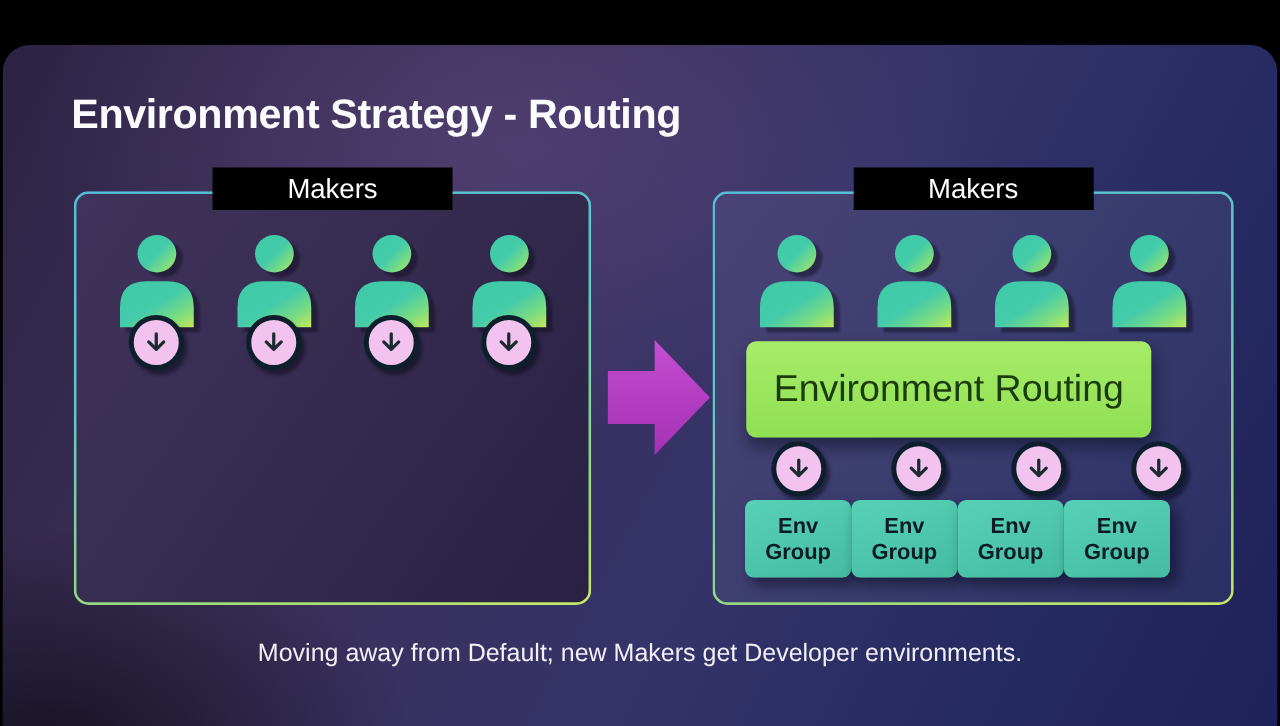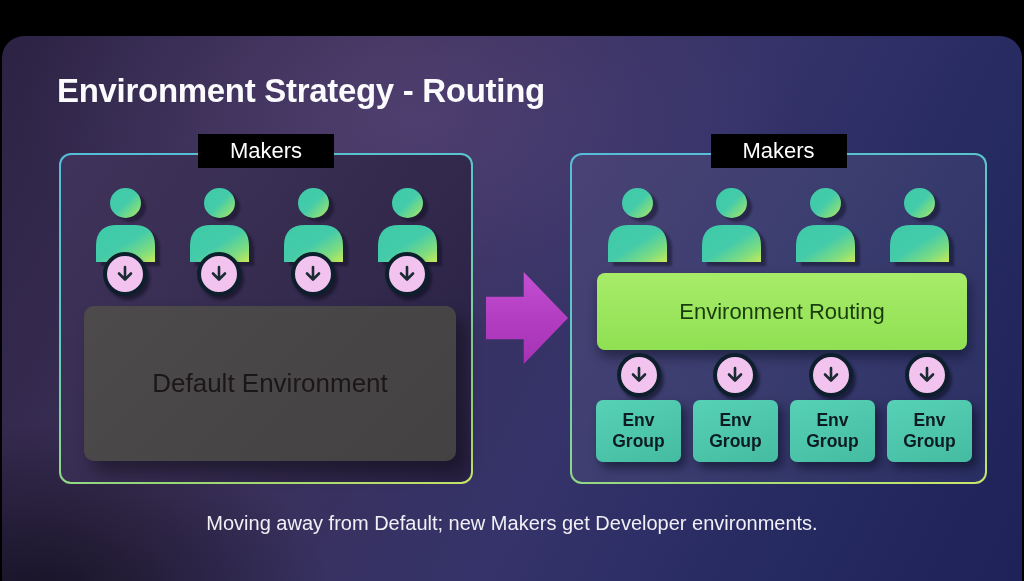--- a/index.html
+++ b/index.html
@@ -33,21 +33,21 @@
       linear-gradient(165deg,#55bdd9 0%,#5ec9c4 40%,#9ddc78 82%,#c9e76a 100%) border-box;
   }
   .panel-right{
     left:568px;width:417px;
     background:
       linear-gradient(125deg,#4a4274 0%,#3c3e70 45%,#2a2f63 100%) padding-box,
       linear-gradient(165deg,#55bdd9 0%,#5ec9c4 40%,#9ddc78 82%,#c9e76a 100%) border-box;
   }
   .makers-tag{
     position:absolute;top:-21px;left:50%;transform:translateX(-50%);
-    width:136px;height:34px;line-height:34px;background:#000;color:#fff;
+    width:192px;height:34px;line-height:34px;background:#000;color:#fff;
     font-size:22px;text-align:center;
   }
   
   .makers-row{
     position:absolute;top:31px;left:0;right:0;
     display:flex;justify-content:center;gap:25px;
   }
   .maker{position:relative;width:69px;height:112px;}
   .maker svg.person{
     display:block;width:69px;height:76px;
@@ -68,33 +68,33 @@
     font-size:26px;color:#1b1719;box-shadow:9px 11px 16px rgba(0,0,0,.35);
   }
   
   .flow-arrow{
     position:absolute;left:484px;top:236px;width:82px;height:92px;
     background:linear-gradient(180deg,#c44fd2 0%,#b23cc0 55%,#a532b4 100%);
     clip-path:polygon(0 27%,46% 27%,46% 0,100% 50%,46% 100%,46% 73%,0 73%);
   }
   
   .routing-box{
-    position:absolute;left:25px;top:118px;width:370px;height:77px;
+    position:absolute;left:25px;top:118px;width:324px;height:77px;
     border-radius:8px;background:linear-gradient(180deg,#a7ec69,#90e053);
     display:flex;align-items:center;justify-content:center;
-    font-size:22px;color:#1a3c0d;box-shadow:2px 7px 12px rgba(4,8,22,.45);
+    font-size:30px;color:#1a3c0d;box-shadow:2px 7px 12px rgba(4,8,22,.45);
   }
   .chips-row{
     position:absolute;left:24px;top:198px;width:369px;
     display:grid;grid-template-columns:repeat(4,85px);column-gap:11px;
     justify-items:center;
   }
   .groups-row{
     position:absolute;left:24px;top:245px;width:369px;
-    display:grid;grid-template-columns:repeat(4,85px);column-gap:12px;
+    display:grid;grid-template-columns:repeat(4,85px);column-gap:0;
   }
   .env-box{
     height:62px;border-radius:7px;
     background:linear-gradient(160deg,#57d1b6,#45bca1);
     display:flex;align-items:center;justify-content:center;text-align:center;
     font-size:17.5px;font-weight:700;line-height:1.22;color:#0c1c22;
     box-shadow:5px 6px 10px rgba(4,8,24,.5);padding:0 6px;box-sizing:border-box;
   }
   
   .caption{
@@ -169,23 +169,20 @@
             <path d="M5 76 V60 Q5 39 26 39 H43 Q64 39 64 60 V76 Z" fill="url(#makerGrad)"></path>
           </svg>
           <div class="arrow-chip">
             <svg width="22" height="22" viewBox="0 0 22 22">
               <path d="M11 4 V16 M5 10.5 L11 16.5 L17 10.5" fill="none" stroke="#1b2a33" stroke-width="2.6" stroke-linecap="round" stroke-linejoin="round"></path>
             </svg>
           </div>
         </div>
       </div>
 
-      <div class="default-box">
-        <span>Default Environment</span>
-      </div>
     </div>
 
     <div class="flow-arrow"></div>
 
     <div class="panel panel-right">
       <div class="makers-tag">Makers</div>
 
       <div class="makers-row">
         <div class="maker" style="height:76px">
           <svg class="person" viewBox="0 0 69 76">

